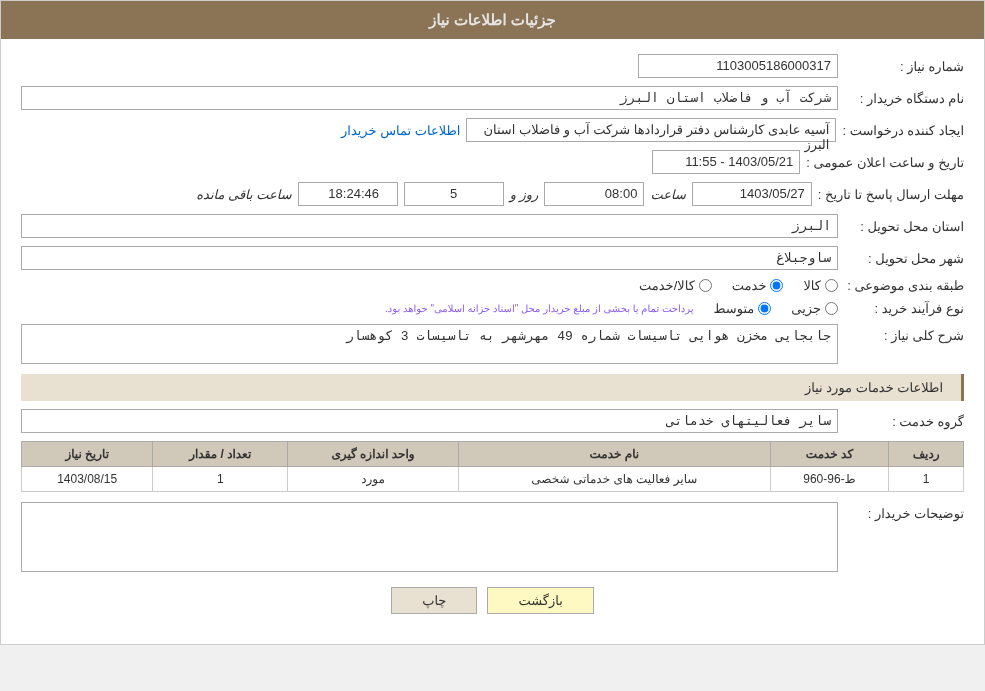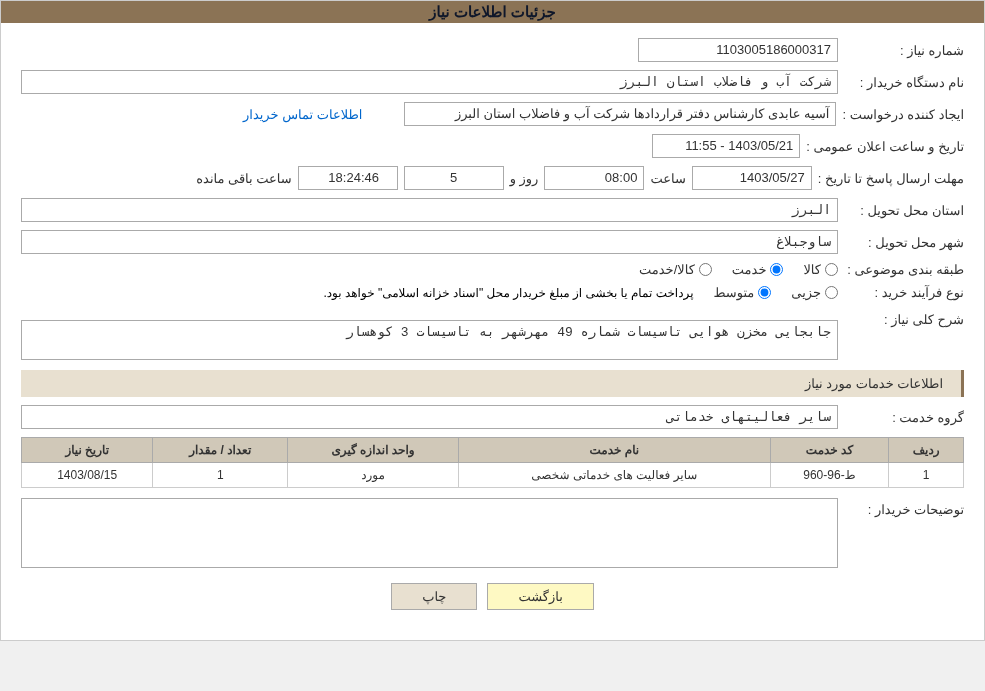--- a/index.html
+++ b/index.html
@@ -11,23 +11,23 @@
       color: #333;
     }
     .page-wrapper {
       max-width: 985px;
       margin: 0 auto;
       background: #fff;
       border: 1px solid #ccc;
     }
     .page-header {
       background: #8b7355;
-      color: #0f172a;
+      color: #e5e5e5;
       text-align: center;
-      padding: 2px 0;
+      padding: 10px 0;
       font-size: 15px;
       font-weight: bold;
     }
     .content {
       padding: 15px 20px;
     }
     .row {
       display: flex;
       align-items: center;
       margin-bottom: 8px;
@@ -66,22 +66,22 @@
       display: flex;
       gap: 20px;
       align-items: center;
     }
     .radio-item {
       display: flex;
       align-items: center;
       gap: 4px;
     }
     .purchase-note {
-      font-size: 12px;
-      color: #000000;
+      font-size: 10px;
+      color: #8b5cf6;
       flex: 1;
     }
     .description-wrapper {
       display: flex;
       align-items: flex-start;
       gap: 6px;
       margin-bottom: 8px;
     }
     .table-container {
       width: 100%;
@@ -135,20 +135,21 @@
       background: #e8e0d0;
       color: #333;
     }
     .btn-back {
       background: #fef9c3;
       color: #333;
     }
     .inline-label {
       white-space: nowrap;
       color: #333;
+      font-style: italic;
     }
     .service-group-row {
       display: flex;
       align-items: center;
       gap: 6px;
       margin-bottom: 8px;
     }
   </style>
 </head>
 <body>
@@ -165,21 +166,21 @@
       <div class="input-box" style="width:200px;">1103005186000317</div>
     </div>
 
     <div class="row">
       <span class="label">نام دستگاه خریدار :</span>
       <div class="input-box input-full">شرکت آب و فاضلاب استان البرز</div>
     </div>
 
     <div class="row">
       <span class="label">ایجاد کننده درخواست :</span>
-      <div class="input-box" style="width:432px;margin-left:36px;">آسیه عابدی کارشناس دفتر قراردادها شرکت آب و فاضلاب استان البرز</div>
+      <div class="input-box" style="width:370px;">آسیه عابدی کارشناس دفتر قراردادها شرکت آب و فاضلاب استان البرز</div>
       <a class="link-blue">اطلاعات تماس خریدار</a>
     </div>
 
     <div class="row">
       <span class="label">تاریخ و ساعت اعلان عمومی :</span>
       <div class="input-box" style="width:148px;">1403/05/21 - 11:55</div>
     </div>
 
     <div class="row">
       <span class="label">مهلت ارسال پاسخ تا تاریخ :</span>
@@ -230,21 +231,21 @@
         <div class="radio-item">
           <input type="radio" name="purchase_type" value="medium" checked="" style="">
           <span>متوسط</span>
         </div>
         <span class="purchase-note">پرداخت تمام یا بخشی از مبلغ خریدار محل "اسناد خزانه اسلامی" خواهد بود.</span>
       </div>
     </div>
 
     <div class="description-wrapper">
       <span class="label" style="padding-top:4px;">شرح کلی نیاز :</span>
-      <div class="input-box input-full" style="min-height:40px; margin-top:12px;">جابجایی مخزن هوایی تاسیسات شماره 49 مهرشهر به تاسیسات 3 کوهسار</div>
+      <div class="input-box input-full" style="min-height:40px; ">جابجایی مخزن هوایی تاسیسات شماره 49 مهرشهر به تاسیسات 3 کوهسار</div>
     </div>
 
     <div class="section-header">اطلاعات خدمات مورد نیاز</div>
 
     <div class="service-group-row">
       <span class="label">گروه خدمت :</span>
       <div class="input-box input-full">سایر فعالیتهای خدماتی</div>
     </div>
 
     <div class="table-container">

